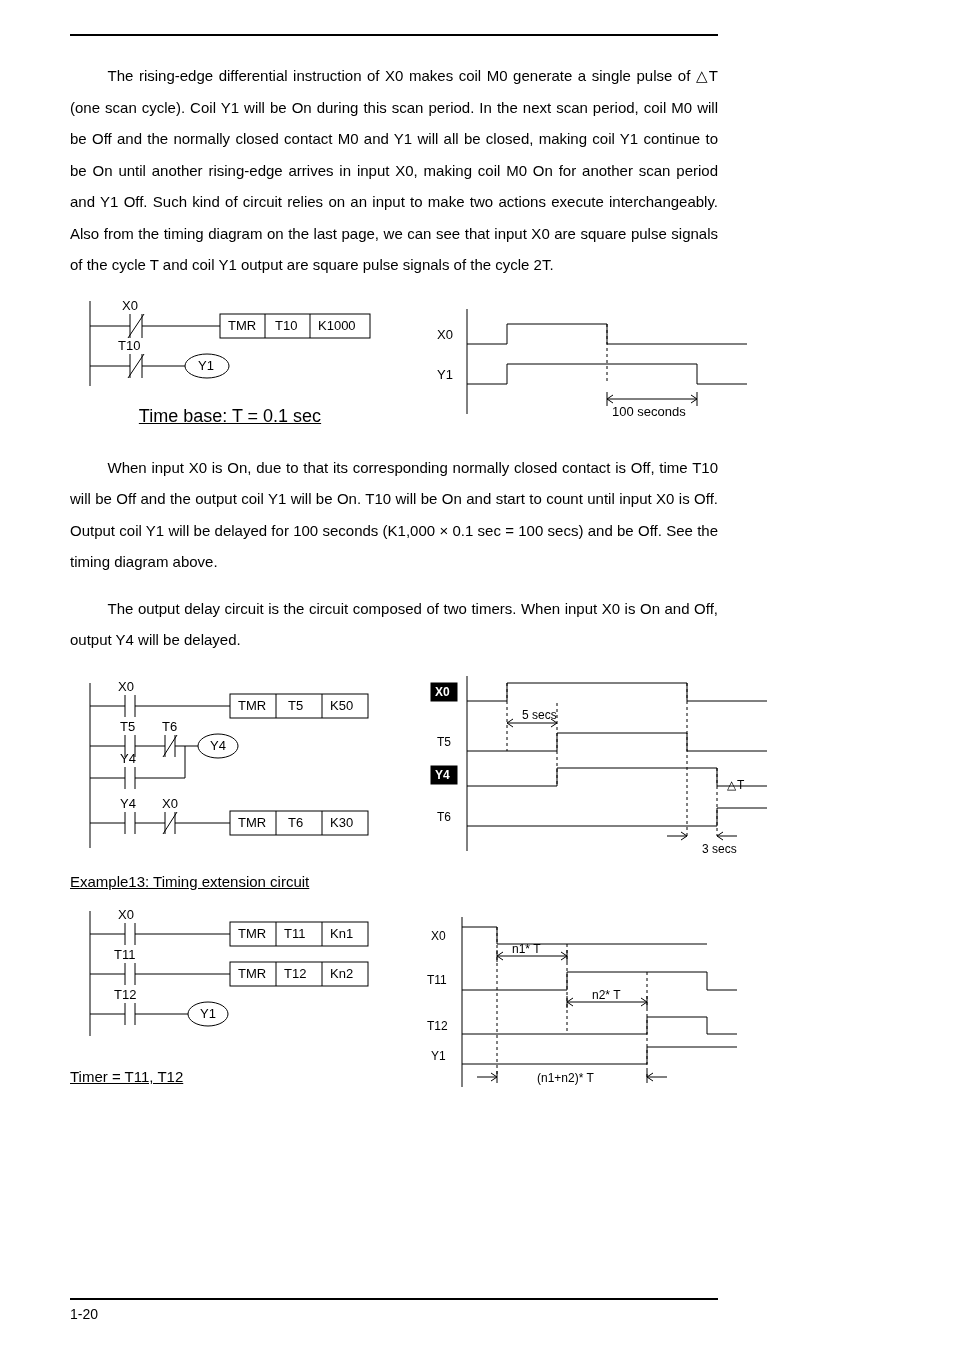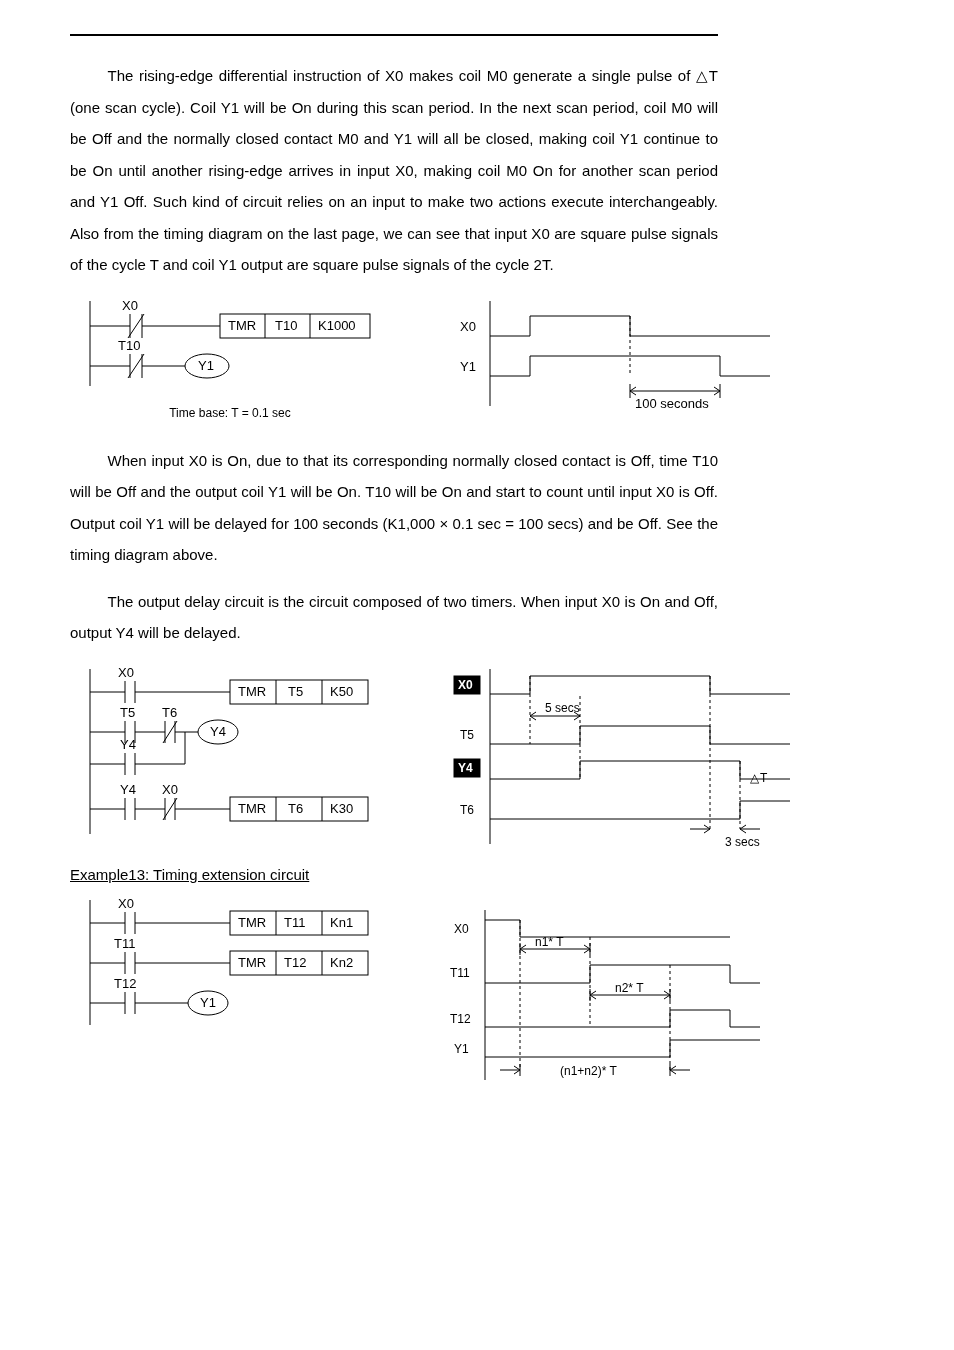--- a/index.html
+++ b/index.html
@@ -27,28 +27,29 @@
   }
   .indent { text-indent: 2.5em; }
   .underline { text-decoration: underline; }
   .section-title {
     font-size: 15px;
     margin-top: 8px;
     margin-bottom: 12px;
   }
 
   .caption {
-    font-size: 12px;
+    font-size: 18px;
     margin: 6px 0 10px 0;
   }
 
   .row-2col {
     display: flex;
-    align-items: flex-start;
-    gap: 40px;
+    align-items: center;
+    gap: 17px;
+    text-decoration: underline;
   }
   .col { flex: 0 0 auto; }
   .col.right { flex: 1 1 auto; }
 
   .footer {
     position: absolute;
     left: 70px;
     right: 60px;
     bottom: 28px;
     border-top: 2px solid #000;
@@ -263,20 +264,21 @@
         <text x="260" y="72" stroke="none" fill="#000">Kn2</text>
 
         <line x1="20" y1="108" x2="55" y2="108"></line>
         <line x1="55" y1="97" x2="55" y2="119"></line>
           <line x1="65" y1="97" x2="65" y2="119"></line>
         <text x="44" y="93" stroke="none" fill="#000">T12</text>
         <line x1="65" y1="108" x2="118" y2="108"></line>
         <ellipse cx="138" cy="108" rx="20" ry="12" fill="#fff"></ellipse>
         <text x="130" y="112" stroke="none" fill="#000">Y1</text>
       </svg>
+      <p class="body-text" style="margin:18px 0 0 0;line-height:1.9;">Timer = T11, T12</p>
     </div>
 
     <div class="col right" style="padding-top:4px;">
 
       <svg width="360" height="180" viewBox="0 0 360 180" font-family="Arial" font-size="12" stroke="#000" fill="none" style="margin-top:6px;">
         <line x1="55" y1="5" x2="55" y2="175"></line>
 
         <text x="24" y="28" stroke="none" fill="#000">X0</text>
         <polyline points="55,15 90,15 90,32 300,32"></polyline>
 
@@ -317,13 +319,16 @@
         <line x1="240" y1="165" x2="260" y2="165"></line>
           <polyline points="240,165 246,161"></polyline>
           <polyline points="240,165 246,169"></polyline>
         <line x1="90" y1="159" x2="90" y2="171"></line>
         <line x1="240" y1="159" x2="240" y2="171"></line>
         <text x="130" y="170" stroke="none" fill="#000">(n1+n2)* T</text>
       </svg>
     </div>
   </div>
 
+  <div class="footer">
+    <span>1-20</span>
+  </div>
 </div>
 
 </body></html>

